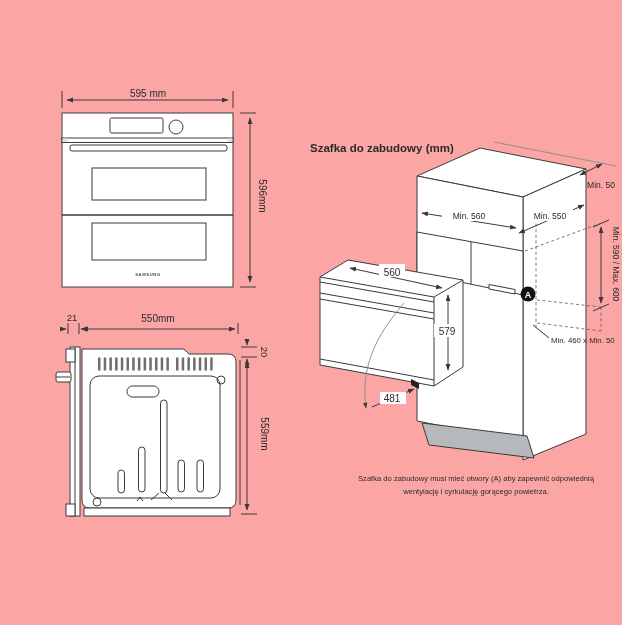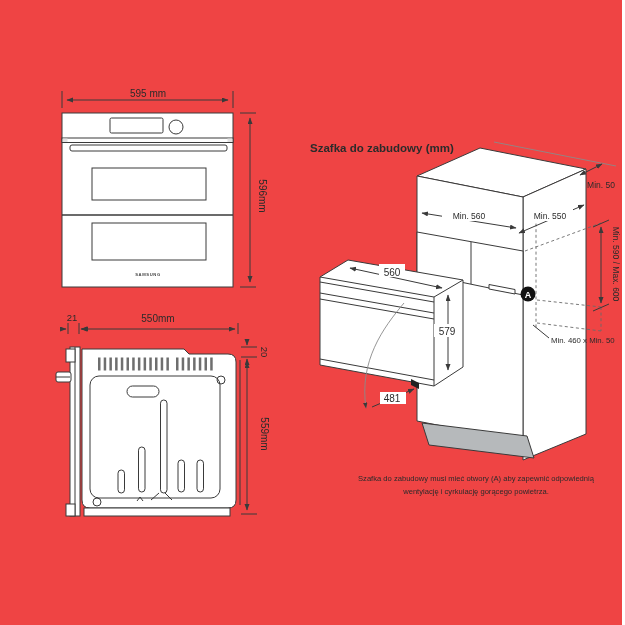--- a/index.html
+++ b/index.html
@@ -1,16 +1,16 @@
 <!DOCTYPE html>
 <html><head>
 <meta charset="utf-8">
 <style>
   html,body{margin:0;padding:0;background:#fff;}
-  .page{position:relative;width:622px;height:625px;background:#ef4444;overflow:hidden;
+  .page{position:relative;width:622px;height:625px;background:#fca5a5;overflow:hidden;
         font-family:"Liberation Sans", sans-serif;}
   svg{position:absolute;left:0;top:0;}
   text{fill:#2b2b2b;font-family:"Liberation Sans", sans-serif;}
   .ln{stroke:#3a3a3a;stroke-width:1;fill:none;}
   .ln2{stroke:#3a3a3a;stroke-width:1.4;fill:none;}
   .thin{stroke:#8a8a8a;stroke-width:0.9;fill:none;}
   .dash{stroke:#6a6a6a;stroke-width:0.9;fill:none;stroke-dasharray:3 2.6;}
   .wfill{fill:#ffffff;stroke:#3a3a3a;stroke-width:1;}
   .nofill{fill:none;stroke:#3a3a3a;stroke-width:1;}
   .dim{stroke:#3a3a3a;stroke-width:1;fill:none;}

